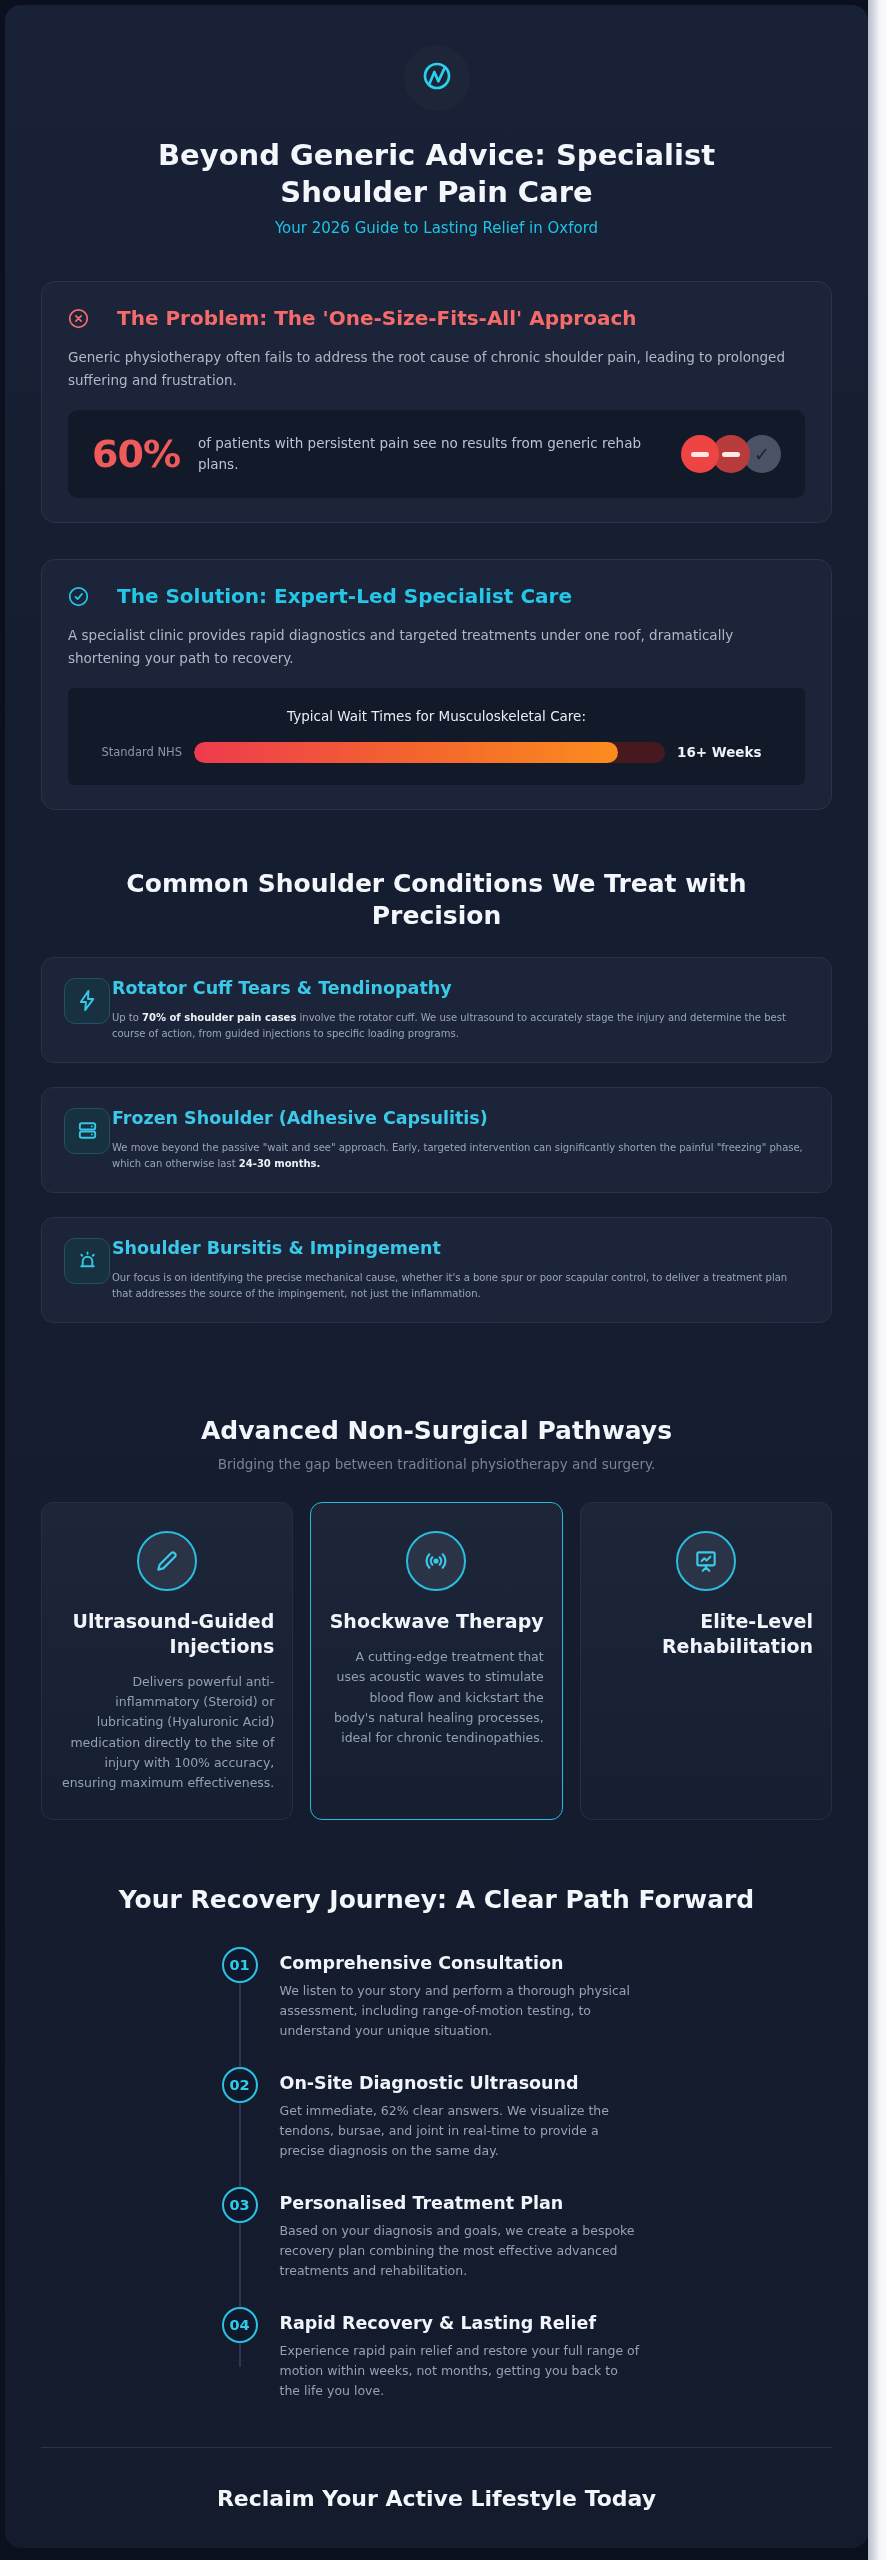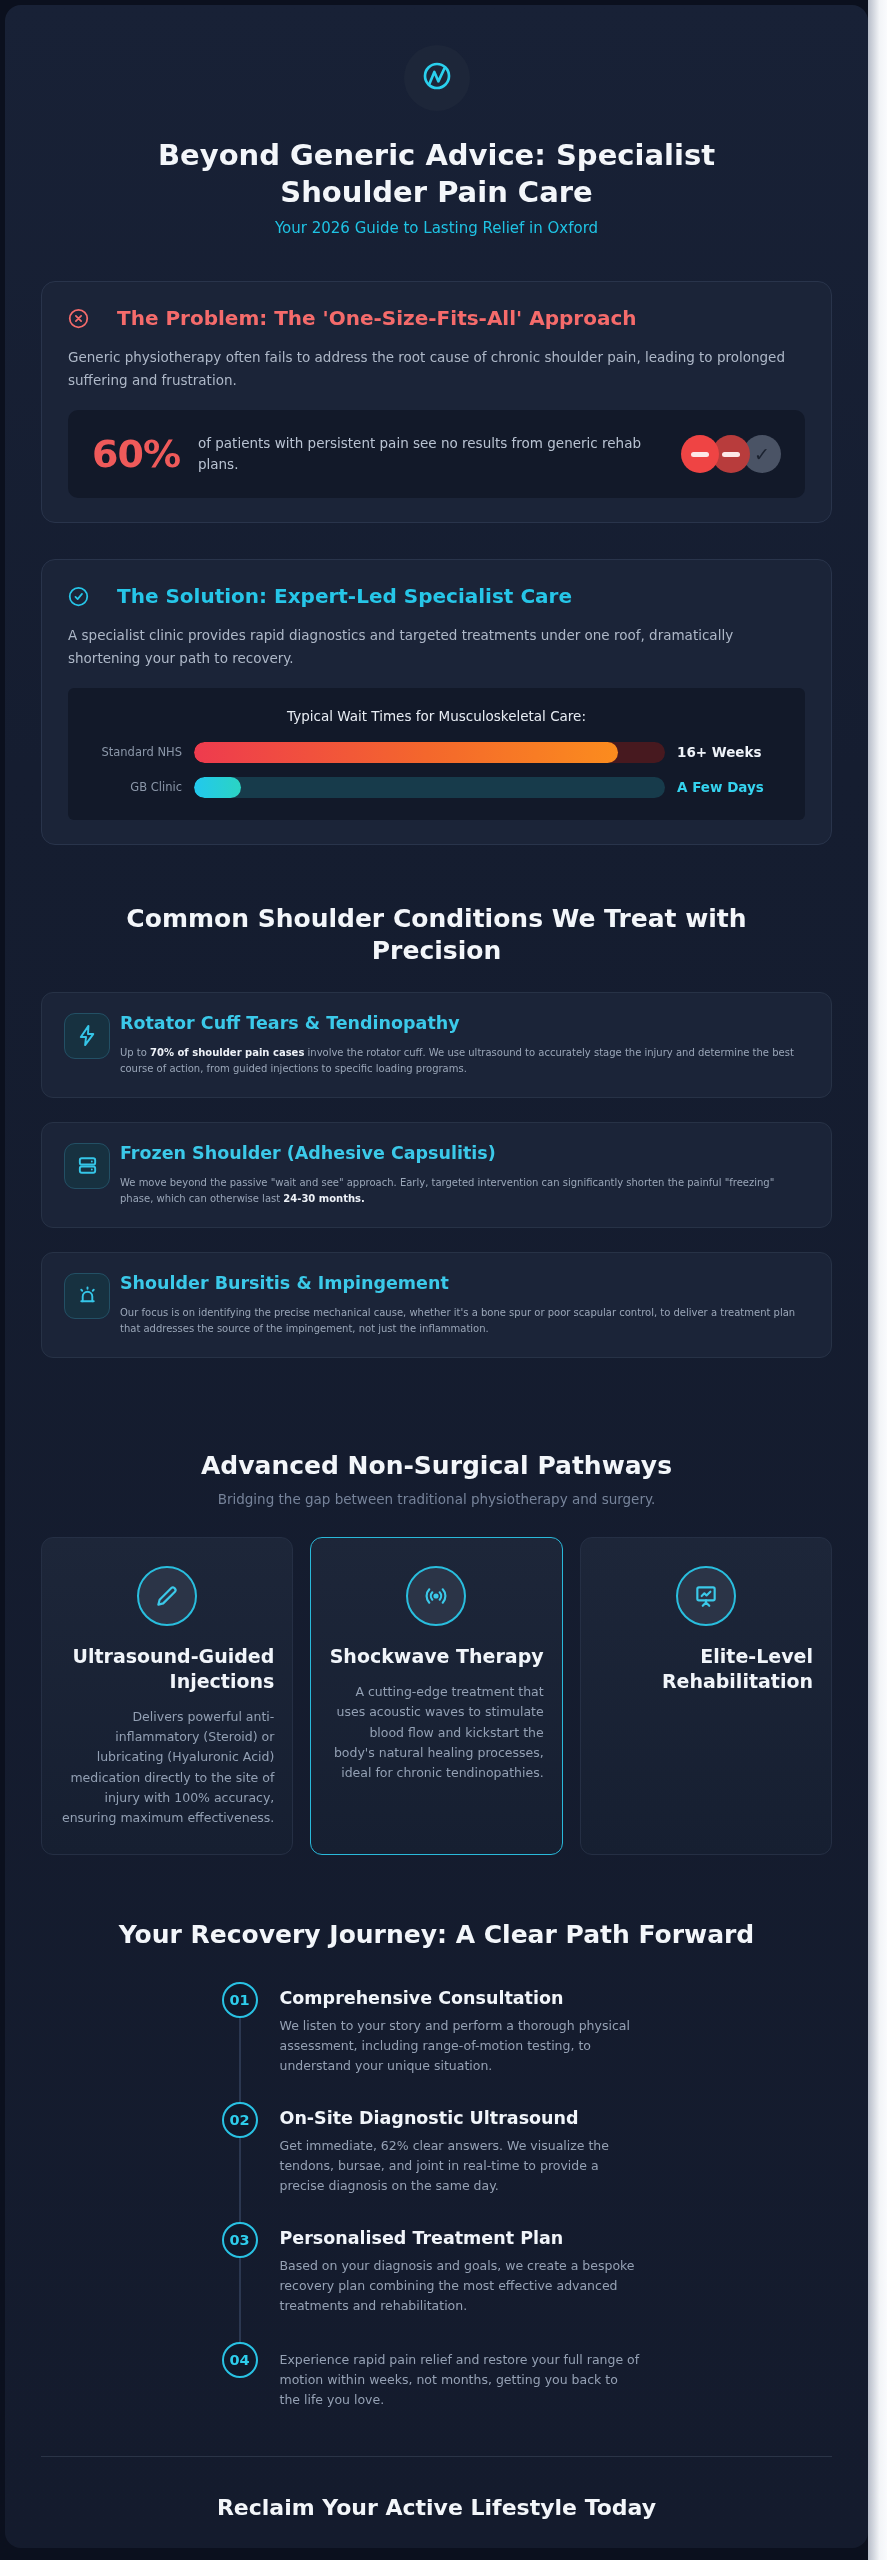--- a/index.html
+++ b/index.html
@@ -78,21 +78,21 @@
   
   .section-heading {
     margin-top:58px; text-align:center; color:#f3f6fa;
     font-size:25px; font-weight:700; line-height:1.3;
     max-width:640px; margin-left:auto; margin-right:auto;
   }
   .section-sub { margin-top:9px; text-align:center; color:#76839a; font-size:13.5px; }
   
   .condition-card {
     background:#1b2438; border:1px solid #273246; border-radius:12px;
-    padding:20px 22px; margin-top:24px; display:flex; gap:10px; align-items:flex-start;
+    padding:20px 22px; margin-top:24px; display:flex; gap:2px; align-items:flex-start;
   }
   .condition-card:first-of-type { margin-top:30px; }
   .cond-icon-box {
     width:46px; height:46px; border-radius:11px; flex:0 0 auto;
     background:#173140; border:1px solid #235065;
     display:flex; align-items:center; justify-content:center;
   }
   .cond-icon-box svg { width:23px; height:23px; color:#35c6e8; }
   .cond-title { color:#3bc9e9; font-size:17.5px; font-weight:700; }
   .cond-body { margin-top:12px; color:#9aa6b8; font-size:10px; line-height:1.6; }
@@ -187,27 +187,20 @@
     <p class="card-body-text">A specialist clinic provides rapid diagnostics and targeted treatments under one roof, dramatically shortening your path to recovery.</p>
     <div class="chart-box">
       <div class="chart-title">Typical Wait Times for Musculoskeletal Care:</div>
       <div class="chart-row">
         <div class="chart-label">Standard NHS</div>
         <div class="chart-track track-red">
           <div class="chart-fill fill-nhs" style="width: 90%;"></div>
         </div>
         <div class="chart-value cv-white">16+ Weeks</div>
       </div>
-      <div class="chart-row">
-        <div class="chart-label">GB Clinic</div>
-        <div class="chart-track track-teal">
-          <div class="chart-fill fill-gb" style="width: 10%;"></div>
-        </div>
-        <div class="chart-value cv-cyan">A Few Days</div>
-      </div>
     </div>
   </div>
 
   <h2 class="section-heading">Common Shoulder Conditions We Treat with Precision</h2>
 
   <div class="condition-card">
     <div class="cond-icon-box">
       <svg viewBox="0 0 24 24" fill="none" stroke="currentColor" stroke-width="2" stroke-linecap="round" stroke-linejoin="round">
         <path d="M13 2 L5 13.5 h5.5 L9.5 22 18 10.5 h-5.5 Z"></path>
       </svg>
@@ -307,20 +300,21 @@
       <div class="step-num">03</div>
       <div>
         <div class="step-title">Personalised Treatment Plan</div>
         <p class="step-body">Based on your diagnosis and goals, we create a bespoke recovery plan combining the most effective advanced treatments and rehabilitation.</p>
       </div>
     </div>
 
     <div class="journey-step">
       <div class="step-num">04</div>
       <div>
+        <div class="step-title">Rapid Recovery &amp; Lasting Relief</div>
         <p class="step-body">Experience rapid pain relief and restore your full range of motion within weeks, not months, getting you back to the life you love.</p>
       </div>
     </div>
   </div>
 
   <div class="footer-divider"></div>
   <div class="footer-heading">Reclaim Your Active Lifestyle Today</div>
 
 </div>
 

